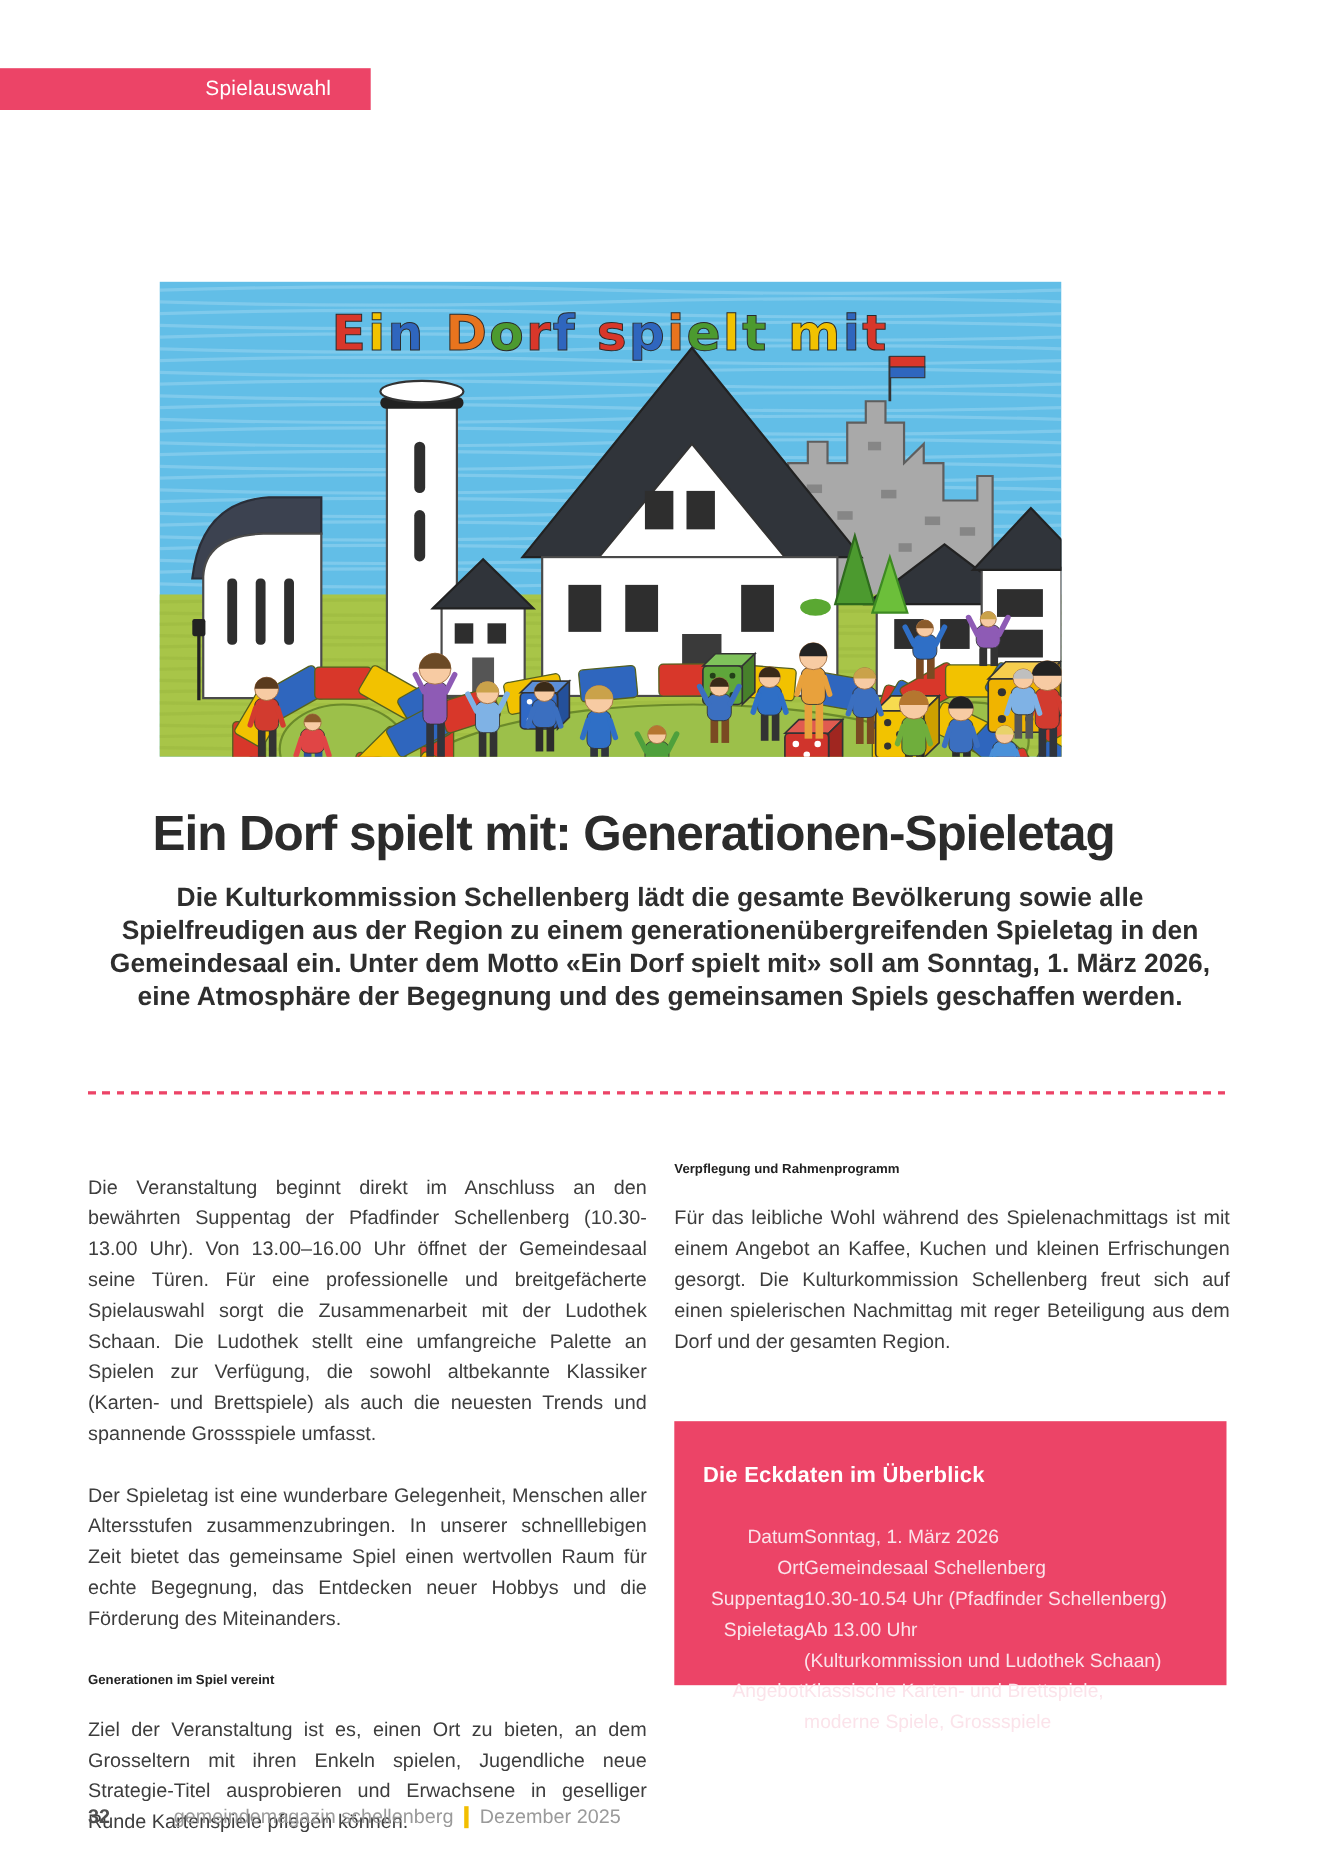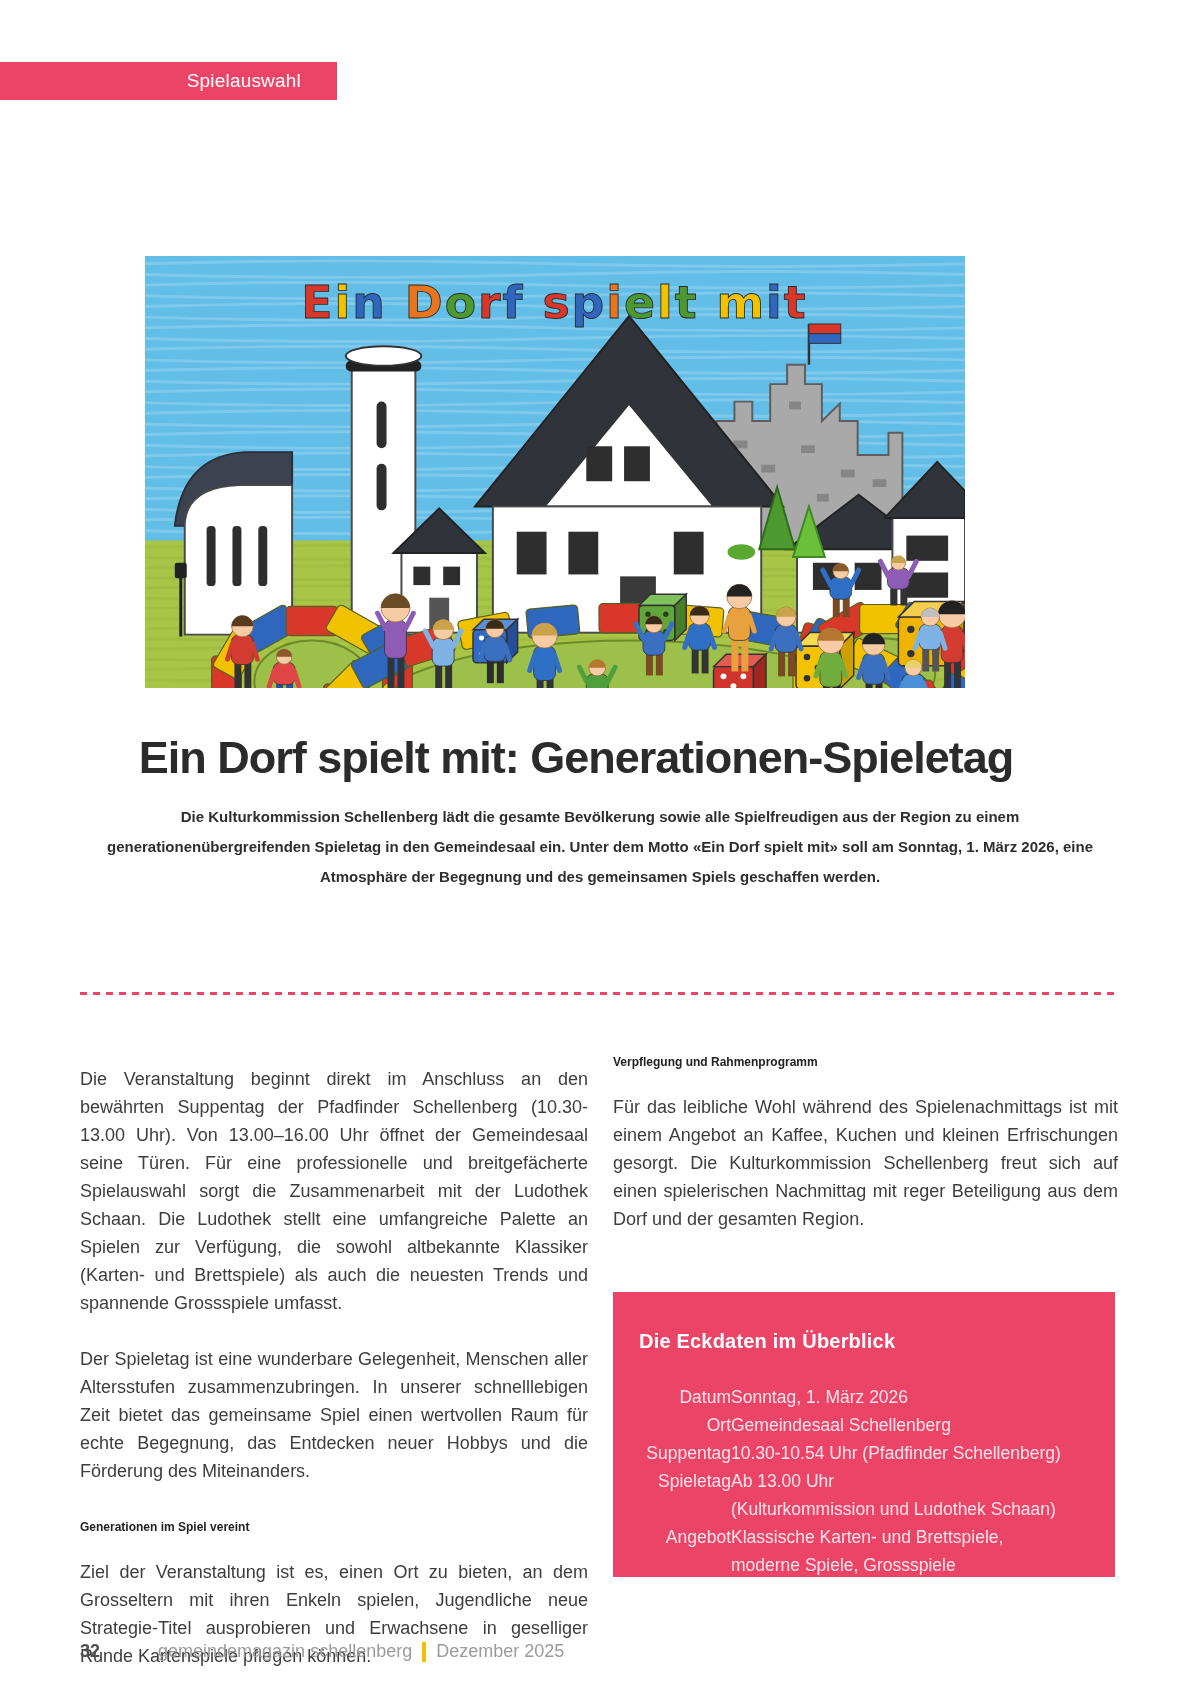--- a/index.html
+++ b/index.html
@@ -15,33 +15,33 @@
   .illustration{
     position:absolute;left:145px;top:212px;width:820px;height:432px;margin-top:44px;
   }
   .illustration svg{display:block;width:100%;height:100%;}
   .article-title{
     position:absolute;left:0;top:732px;width:1152px;margin:0;
     text-align:center;font-size:45px;font-weight:700;color:#2b2b2b;letter-spacing:-1px;
   }
   .intro{
     position:absolute;left:90px;top:802px;width:1020px;margin:0;
-    text-align:center;font-size:15px;line-height:30px;font-weight:700;color:#2e2e2e;
+    text-align:center;font-size:24px;line-height:30px;font-weight:700;color:#2e2e2e;
   }
   .divider{
     position:absolute;left:80px;top:992px;width:1040px;height:3px;
     background:repeating-linear-gradient(90deg,#EC4467 0 7px,transparent 7px 13px);
   }
   .col{position:absolute;top:1048px;font-size:18px;line-height:28px;text-align:justify;}
   .col p{margin:17px 0 28px 0;}
   .col-left{left:80px;width:508px;}
   .col-right{left:613px;width:505px;}
   .subhead{font-weight:700;color:#222;font-size:12px;margin:0 0 1px 0;text-align:left;}
   .infobox{
-    position:absolute;left:613px;top:1292px;width:502px;height:285px;
+    position:absolute;left:613px;top:1292px;width:502px;height:240px;
     background:#EC4467;color:#FBE3EA;box-sizing:border-box;padding:38px 26px 0 26px;
   }
   .infobox h2{margin:0 0 30px 0;font-size:20px;font-weight:700;color:#ffffff;letter-spacing:.2px;}
   .ib-row{display:flex;font-size:17.5px;line-height:28px;}
   .ib-label{width:92px;flex-shrink:0;text-align:right;}
   .ib-value{white-space:pre-line;}
   .footer{
     position:absolute;left:80px;top:1638px;width:1040px;height:24px;
     display:flex;align-items:flex-end;font-size:18px;color:#9a9a9a;
   }

